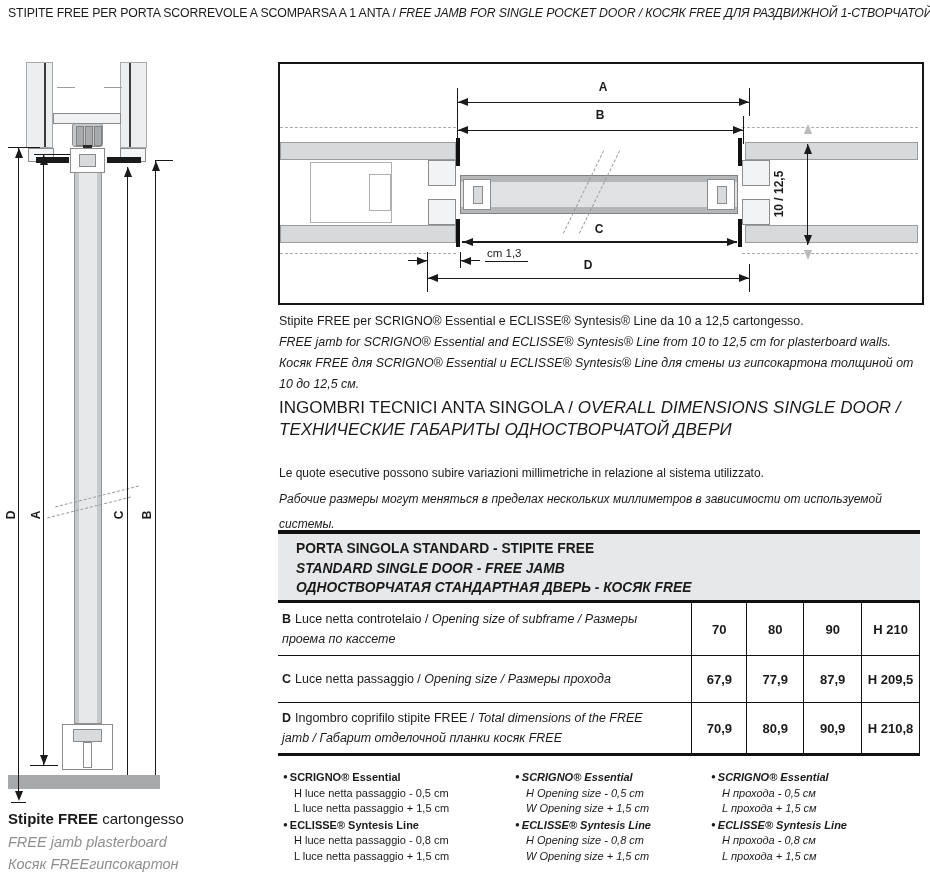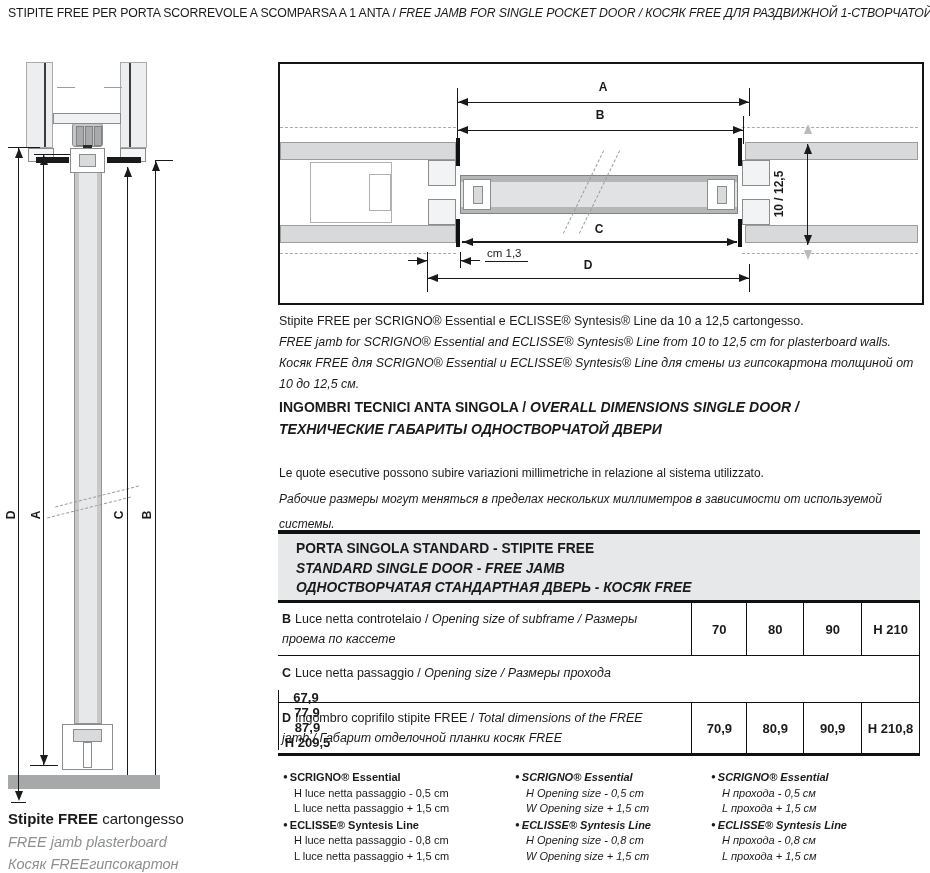--- a/index.html
+++ b/index.html
@@ -14,21 +14,21 @@
   .ar-left{position:absolute;width:0;height:0;border-top:4px solid transparent;border-bottom:4px solid transparent;border-right:10px solid #1a1a1a;}
   .ar-right{position:absolute;width:0;height:0;border-top:4px solid transparent;border-bottom:4px solid transparent;border-left:10px solid #1a1a1a;}
   .ar-gray-up{border-bottom-color:#b8babc;}
   .ar-gray-down{border-top-color:#b8babc;}
   .dim-label{position:absolute;font-weight:bold;font-size:12px;line-height:14px;}
   .rot{transform:rotate(-90deg);transform-origin:center center;}
   .it{font-style:italic;}
   .gray-it{font-style:italic;color:#8d8f91;}
   .title-bar{position:absolute;left:8px;top:6px;width:918px;font-size:12.3px;letter-spacing:-0.15px;white-space:nowrap;}
   .intro{position:absolute;left:279px;top:311px;width:645px;font-size:12.4px;line-height:21px;}
-  .heading{position:absolute;left:279px;top:397px;width:650px;font-size:14px;font-weight:bold;line-height:21.5px;}
+  .heading{position:absolute;left:279px;top:397px;width:650px;font-size:17px;font-weight:normal;line-height:21.5px;}
   .notes{position:absolute;left:279px;top:461px;width:650px;font-size:12px;line-height:25.5px;}
   .tbl-header{position:absolute;left:278px;top:530px;width:642px;height:73px;box-sizing:border-box;
               background:#e7e8e9;border-top:4px solid #111;border-bottom:3px solid #111;
               padding:5px 18px;font-size:13.8px;font-weight:bold;line-height:19.5px;}
   .dim-table{position:absolute;left:278px;top:603px;width:642px;box-sizing:border-box;
              border-bottom:3px solid #111;border-right:1px solid #111;}
   .t-row{display:flex;border-bottom:1px solid #111;align-items:stretch;}
   .t-row:last-child{border-bottom:none;}
   .t-desc{width:414px;box-sizing:border-box;padding:7px 34px 7px 4px;font-size:12.5px;line-height:20px;display:flex;align-items:center;}
   .t-val{box-sizing:border-box;border-left:1px solid #111;display:flex;align-items:center;justify-content:center;
@@ -229,21 +229,21 @@
       <div class="t-desc">
         <div>
           <span class="row-key">B</span><span>Luce netta controtelaio / </span><span class="it">Opening size of subframe / Размеры проема по кассете</span>
         </div>
       </div>
       <div class="t-val" style="width:55px;">70</div>
       <div class="t-val" style="width:57px;">80</div>
       <div class="t-val" style="width:58px;">90</div>
       <div class="t-val" style="width:58px;">H 210</div>
     </div>
-    <div class="t-row" style="height:46px;flex-direction:column;">
+    <div class="t-row" style="height:46px;">
       <div class="t-desc">
         <div>
           <span class="row-key">C</span><span>Luce netta passaggio / </span><span class="it">Opening size / Размеры прохода</span>
         </div>
       </div>
       <div class="t-val" style="width:55px;">67,9</div>
       <div class="t-val" style="width:57px;">77,9</div>
       <div class="t-val" style="width:58px;">87,9</div>
       <div class="t-val" style="width:58px;">H 209,5</div>
     </div>

